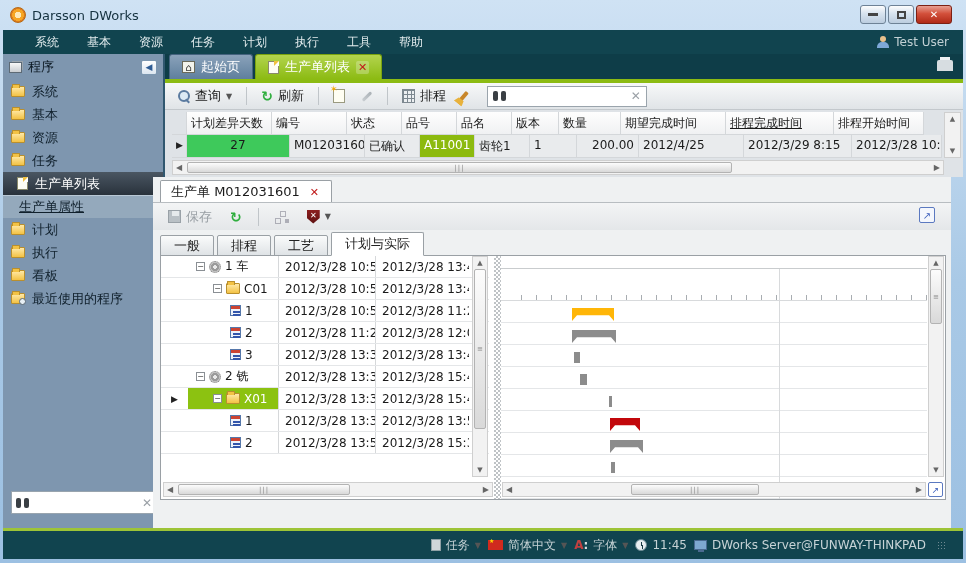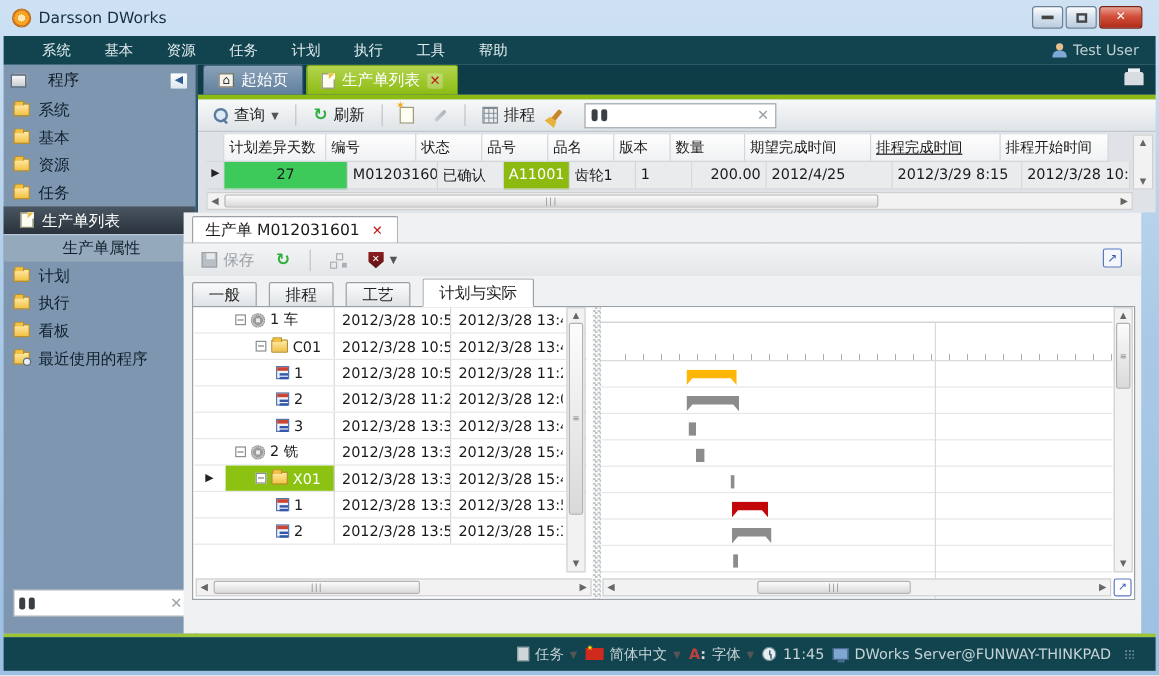--- a/index.html
+++ b/index.html
@@ -24,28 +24,28 @@
   .menubar { position:absolute; left:3px; top:30px; width:960px; height:24px; background:#11444f;
     display:flex; align-items:center; padding-left:18px; }
   .menubar .mitem { color:#e3ecee; padding:3px 14px; font-size:12px; }
   .menubar .muser { position:absolute; right:14px; display:flex; align-items:center; gap:5px; color:#c2d0d4; }
   .user-icon { width:12px; height:12px; position:relative; }
   .user-icon::before { content:""; position:absolute; left:3px; top:0; width:6px; height:6px; border-radius:50%; background:#e8c08c; }
   .user-icon::after { content:""; position:absolute; left:0; top:6px; width:12px; height:6px; border-radius:5px 5px 0 0; background:#7ea8d8; }
 
   
   .sidebar { position:absolute; left:3px; top:54px; width:162px; height:474px; background:#7e96af; border-right:2px solid #30576f; }
-  .sb-header { height:26px; display:flex; align-items:center; padding:0 6px; gap:18px; }
+  .sb-header { height:26px; display:flex; align-items:center; padding:0 6px; gap:6px; }
   .sb-header-icon { width:13px; height:11px; background:linear-gradient(180deg,#f8f8f8,#c9cdd1); border:1px solid #5d6a75; box-shadow:2px -2px 0 -1px #9aa4ad; }
   .sb-header-label { font-size:13px; color:#0d1a24; }
   .sb-collapse { margin-left:auto; width:16px; height:15px; background:linear-gradient(180deg,#fff,#dce6f0); border:1px solid #7c97b0; border-radius:2px;
     color:#2e5c94; font-size:9px; display:flex; align-items:center; justify-content:center; }
   .sb-item { height:23px; display:flex; align-items:center; gap:7px; padding-left:8px; font-size:13px; color:#10202c; }
   .sb-item.selected { background:linear-gradient(180deg,#4a5662,#29323c); color:#fff; padding-left:14px; }
-  .sb-item.subitem { background:#94a9bc; padding-left:49px; box-shadow:inset 0 1px 0 #b9c8d5; }
+  .sb-item.subitem { background:#94a9bc; padding-left:16px; box-shadow:inset 0 1px 0 #b9c8d5;text-decoration:underline; }
   .folder-icon { width:14px; height:11px; position:relative; background:linear-gradient(180deg,#ffe9a8,#f3c244); border:1px solid #b98f2e; border-radius:1px; }
   .folder-icon::before { content:""; position:absolute; left:0; top:-3px; width:6px; height:3px; background:#f3c244; border:1px solid #b98f2e; border-bottom:none; border-radius:1px 1px 0 0; }
   .clock-badge { position:absolute; right:-2px; bottom:-2px; width:7px; height:7px; border-radius:50%; background:#e8f0f5; border:1px solid #5b6a76; }
   .page-icon { width:11px; height:13px; position:relative; background:#fdfdf4; border:1px solid #8a8a6a; }
   .page-icon::before { content:""; position:absolute; right:-1px; top:-1px; border-style:solid; border-width:0 5px 5px 0; border-color:transparent #f5c round transparent; }
   .page-icon::after { content:""; position:absolute; right:-1px; top:-1px; width:0; height:0; border-style:solid; border-width:5px 5px 0 0; border-color:#f0c040 transparent transparent transparent; }
   .sb-search { position:absolute; left:8px; bottom:14px; width:146px; height:23px; background:#fff; border:1px solid #98a4ae;
     display:flex; align-items:center; padding:0 4px; gap:4px; }
   .sb-search input { flex:1; border:none; outline:none; font-size:12px; min-width:0; background:transparent; }
   .binoculars-icon { width:13px; height:10px; position:relative; }
@@ -110,21 +110,21 @@
   .save-icon::before { content:""; position:absolute; left:3px; top:0; width:7px; height:5px; background:#e6eaec; }
   .hier-icon { width:14px; height:12px; position:relative; opacity:.45; }
   .hier-icon::before { content:""; position:absolute; left:5px; top:0; width:4px; height:4px; border:1px solid #667; }
   .hier-icon::after { content:""; position:absolute; left:0; top:7px; width:4px; height:4px; border:1px solid #667; box-shadow:9px 0 0 -1px #667; }
   .shield-icon { width:13px; height:14px; background:linear-gradient(180deg,#8c1f1f,#5e1212); clip-path:polygon(0 0,100% 0,100% 60%,50% 100%,0 60%); 
     color:#fff; font-size:8px; text-align:center; line-height:12px; font-weight:bold; }
   .popout-btn { position:absolute; right:16px; top:4px; width:16px; height:16px; border:1px solid #5b79c0; border-radius:2px; color:#3a5dbb; font-size:10px;
     display:flex; align-items:center; justify-content:center; background:#f4f7fd; }
   .subtabs { position:absolute; left:7px; top:55px; display:flex; align-items:flex-end; }
   .subtab { height:21px; padding:0 13px; display:flex; align-items:center; font-size:13px; color:#222;
-    background:linear-gradient(180deg,#fafbfb,#dfe3e6); border:1px solid #9aa0a5; margin-right:10px; border-radius:2px 2px 0 0; }
+    background:linear-gradient(180deg,#fafbfb,#dfe3e6); border:1px solid #9aa0a5; margin-right:3px; border-radius:2px 2px 0 0; }
   .subtab.active { height:24px; background:#fff; border-bottom:1px solid #fff; z-index:2; }
   .d-content { position:absolute; left:7px; top:78px; width:786px; height:245px; background:#fff; border:1px solid #9aa0a5; }
 
   
   .tree { position:absolute; left:0; top:0; width:328px; height:243px; }
   .tg-head { display:flex; height:40px; border-bottom:1px solid #c9ccce; }
   .tg-hcell { border-right:1px solid #d6d8da; display:flex; align-items:center; padding-left:8px; font-size:13px; background:#fff; }
   .tg-row { display:flex; height:22px; border-bottom:1px solid #e4e6e8; }
   .tg-cell { border-right:1px solid #d6d8da; display:flex; align-items:center; font-size:12px; white-space:nowrap; overflow:hidden; }
   .tg-marker { width:27px; justify-content:center; font-size:9px; color:#222; border-right:none !important; }

